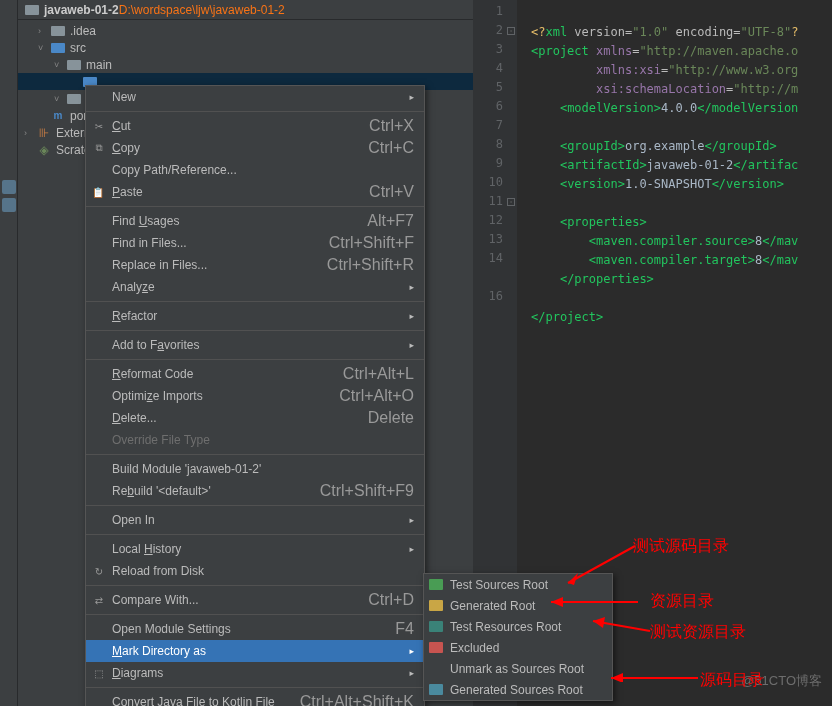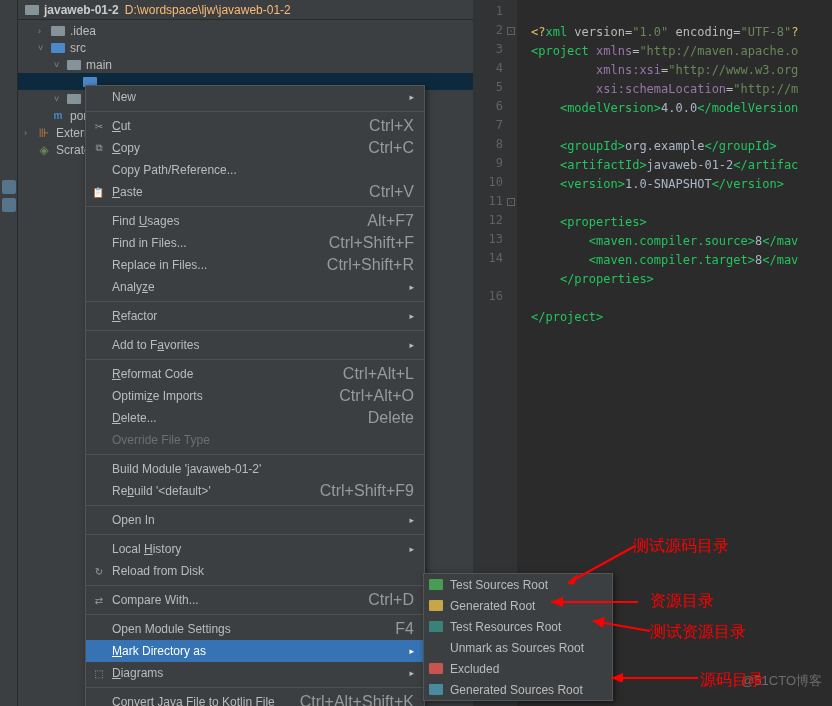--- a/index.html
+++ b/index.html
@@ -10,21 +10,21 @@
       color: #bbbbbb;
       width: 832px;
       height: 706px;
       overflow: hidden;
       position: relative;
     }
     .ide-container { display: flex; width: 100%; height: 100%; }
     .left-panel { width: 455px; background: #3c3f41; display: flex; flex-direction: column; position: relative; }
     .title-bar { height: 20px; background: #3c3f41; color: #bbbbbb; display: flex; align-items: center; padding-left: 6px; font-size: 12px; border-bottom: 1px solid #282a2c; }
     .title-bar .project-name { font-weight: bold; color: #cccccc; }
-    .title-bar .path { color: #fdba74; margin-left: 6px; }
+    .title-bar .path { color: #f97316; }
     .tree { padding-top: 2px; }
     .tree-item { display: flex; align-items: center; height: 17px; padding-left: 6px; color: #bbbbbb; }
     .tree-item.level1 { padding-left: 20px; }
     .tree-item.level2 { padding-left: 36px; }
     .tree-item.level3 { padding-left: 52px; }
     .tree-item.selected { background: #0d293e; }
     .tree-chevron { width: 10px; margin-right: 2px; color: #888; font-size: 9px; }
     .tree-icon { width: 16px; height: 14px; margin-right: 4px; display: inline-flex; align-items: center; justify-content: center; }
     .folder-icon { background: #87939a; width: 14px; height: 10px; border-radius: 1px; }
     .folder-icon.blue { background: #4a88c7; }
@@ -312,25 +312,25 @@
     </div>
   <div class="menu-item">
       <span class="sub-icon yellow"></span>
       <span>Generated Root</span>
     </div>
   <div class="menu-item">
       <span class="sub-icon teal"></span>
       <span>Test Resources Root</span>
     </div>
   <div class="menu-item">
-      <span>Unmark as Sources Root</span>
-    </div>
-  <div class="menu-item">
       <span class="sub-icon orange"></span>
       <span>Excluded</span>
+    </div>
+  <div class="menu-item">
+      <span>Unmark as Sources Root</span>
     </div>
   <div class="menu-item">
       <span class="sub-icon gen"></span>
       <span>Generated Sources Root</span>
     </div>
 </div>
 
 <svg class="arrow-svg" style="left:560px;top:543px" width="80" height="46">
     <line x1="75" y1="3" x2="8" y2="40" stroke="#ff0000" stroke-width="2"></line>
     <polygon points="8,40 18,30 14,42" fill="#ff0000"></polygon>

